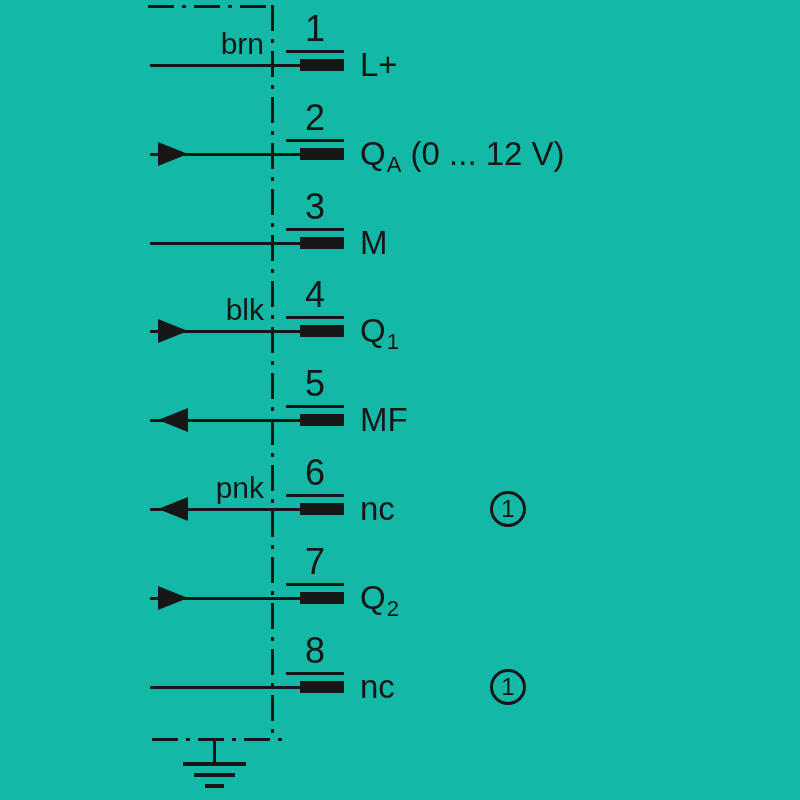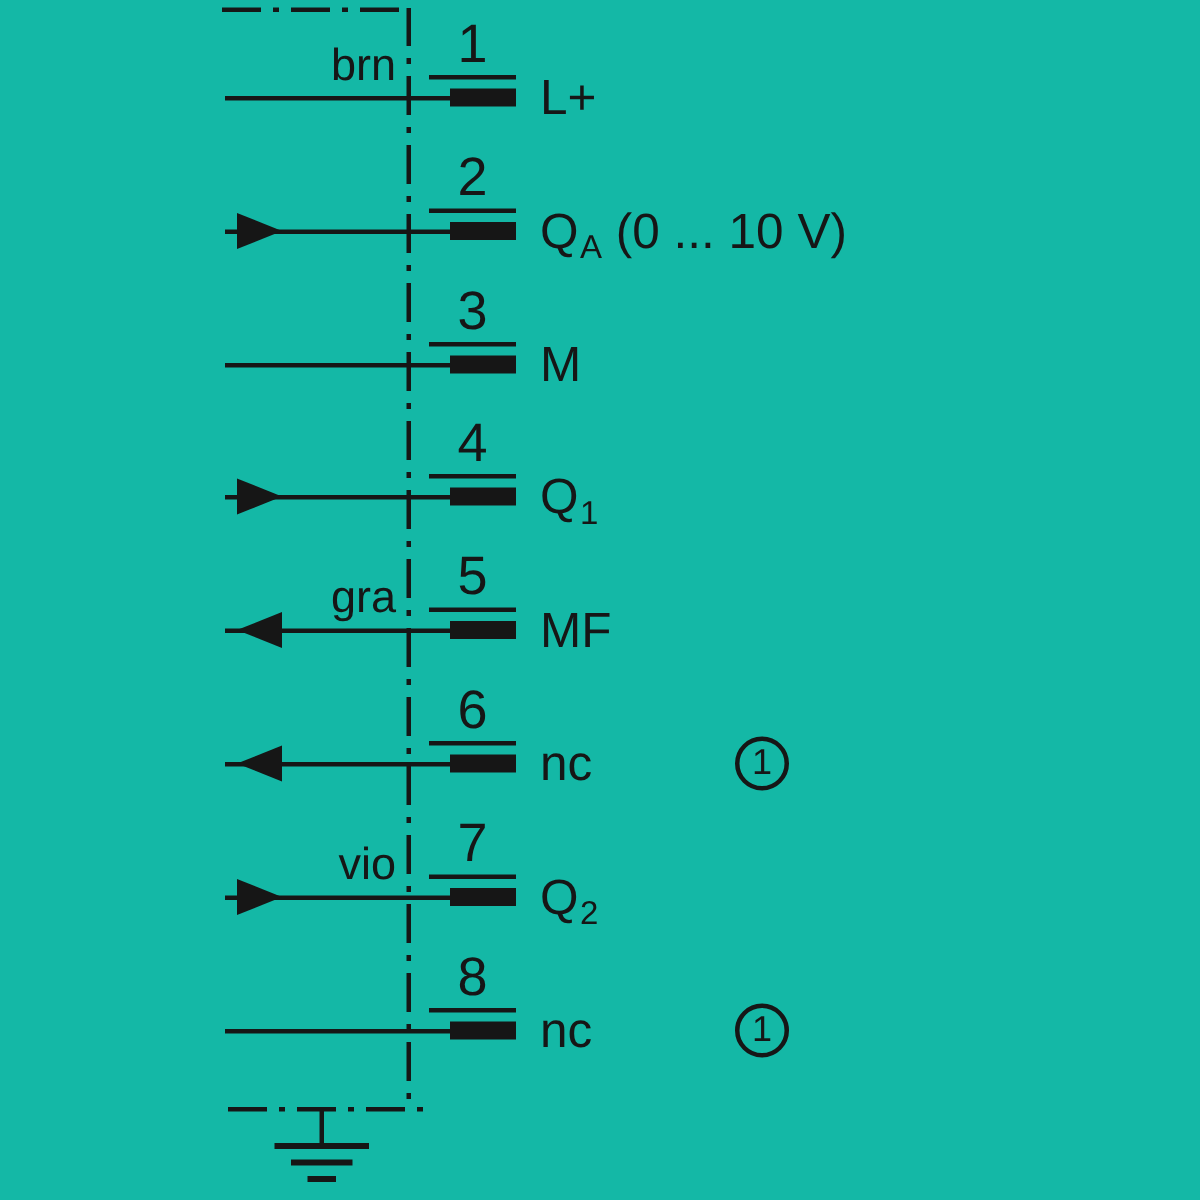--- a/index.html
+++ b/index.html
@@ -138,69 +138,69 @@
     <div class="signal"><span>L+</span><span class="sub"></span><span></span></div>
 
   </div>
 
   <div class="row" style="--y:154px">
     <div class="wire"></div>
     <div class="arrow arrow-right"></div>
     <div class="pin-number">2</div>
     <div class="pin-underline"></div>
     <div class="pin-block"></div>
-    <div class="signal"><span>Q</span><span class="sub">A</span><span> (0 ... 10 V)</span></div>
+    <div class="signal"><span>Q</span><span class="sub">A</span><span> (0 ... 12 V)</span></div>
 
   </div>
 
   <div class="row" style="--y:243px">
     <div class="wire"></div>
 
     <div class="pin-number">3</div>
     <div class="pin-underline"></div>
     <div class="pin-block"></div>
     <div class="signal"><span>M</span><span class="sub"></span><span></span></div>
 
   </div>
 
   <div class="row" style="--y:331px">
     <div class="wire"></div>
     <div class="arrow arrow-right"></div>
+    <div class="color-label">blk</div>
     <div class="pin-number">4</div>
     <div class="pin-underline"></div>
     <div class="pin-block"></div>
     <div class="signal"><span>Q</span><span class="sub">1</span><span></span></div>
 
   </div>
 
   <div class="row" style="--y:420px">
     <div class="wire"></div>
     <div class="arrow arrow-left"></div>
-    <div class="color-label">gra</div>
     <div class="pin-number">5</div>
     <div class="pin-underline"></div>
     <div class="pin-block"></div>
     <div class="signal"><span>MF</span><span class="sub"></span><span></span></div>
 
   </div>
 
   <div class="row" style="--y:509px">
     <div class="wire"></div>
     <div class="arrow arrow-left"></div>
+    <div class="color-label">pnk</div>
     <div class="pin-number">6</div>
     <div class="pin-underline"></div>
     <div class="pin-block"></div>
     <div class="signal"><span>nc</span><span class="sub"></span><span></span></div>
     <div class="note"><span>1</span></div>
   </div>
 
   <div class="row" style="--y:598px">
     <div class="wire"></div>
     <div class="arrow arrow-right"></div>
-    <div class="color-label">vio</div>
     <div class="pin-number">7</div>
     <div class="pin-underline"></div>
     <div class="pin-block"></div>
     <div class="signal"><span>Q</span><span class="sub">2</span><span></span></div>
 
   </div>
 
   <div class="row" style="--y:687px">
     <div class="wire"></div>
 

